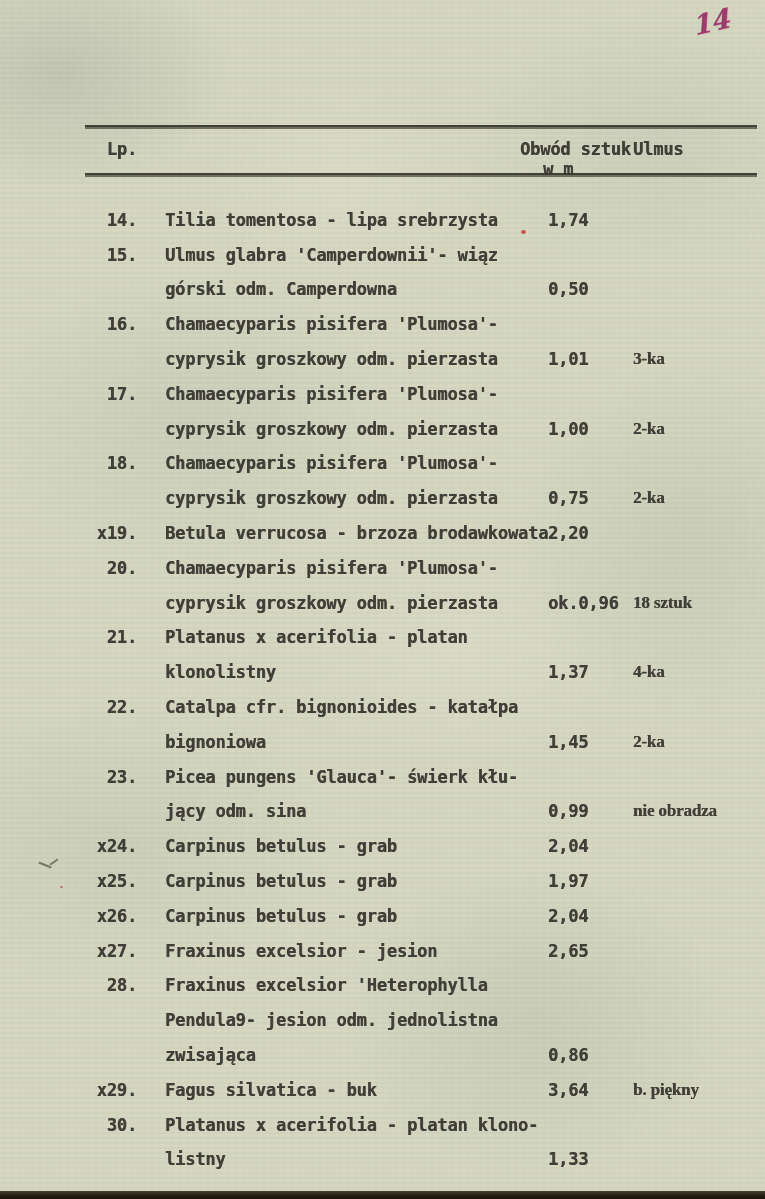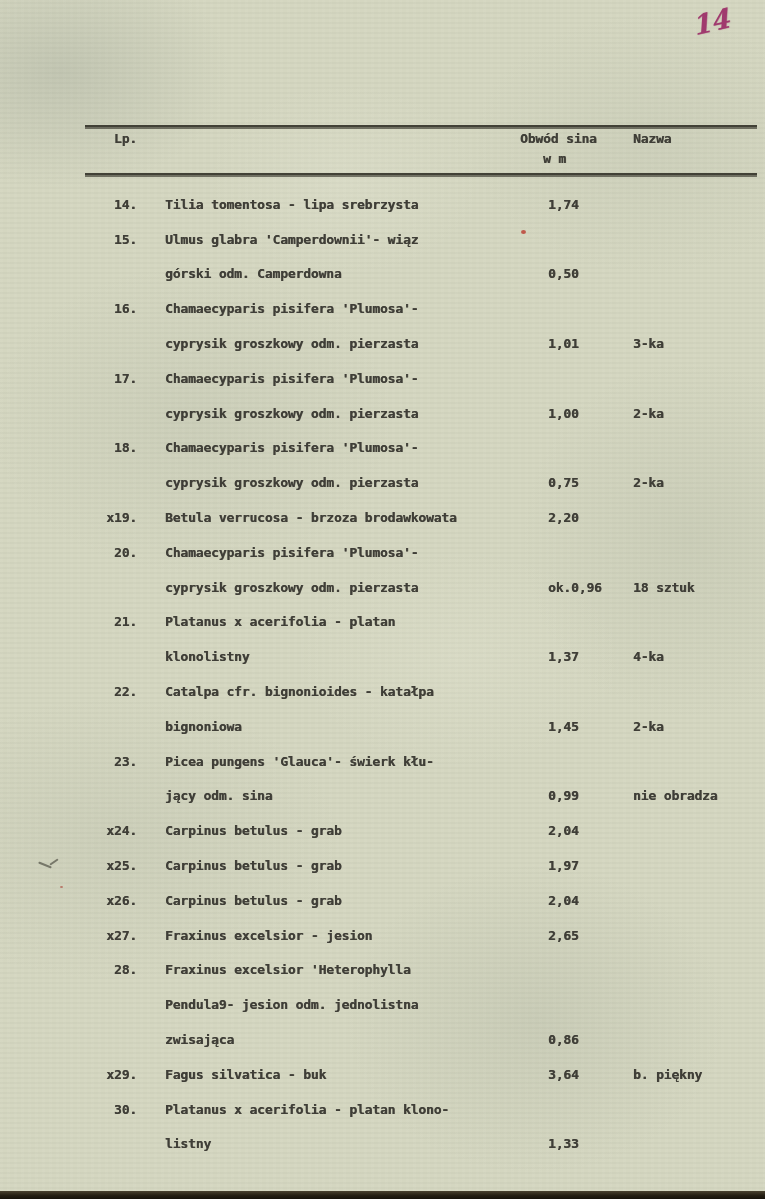--- a/index.html
+++ b/index.html
@@ -16,25 +16,26 @@
       radial-gradient(ellipse 380px 240px at 15% 70%, rgba(128,136,120,0.10), transparent 60%),
       radial-gradient(ellipse 320px 260px at 70% 85%, rgba(120,128,114,0.12), transparent 60%),
       radial-gradient(ellipse 200px 140px at 45% 15%, rgba(235,236,220,0.20), transparent 70%),
       radial-gradient(ellipse 240px 160px at 60% 55%, rgba(238,238,222,0.16), transparent 70%),
       repeating-linear-gradient(0deg,  rgba(115,124,108,0.05) 0 2px, transparent 2px 5px),
       repeating-linear-gradient(90deg, rgba(245,246,232,0.05) 0 3px, transparent 3px 7px);
     font-family:"DejaVu Sans Mono", monospace;
     color:#3f3e37;
   }
   .type{
-    font-size:13px;
+    font-size:17px;
     letter-spacing:-0.15px;
     font-weight:600;
     white-space:pre;
     text-shadow:0.4px 0.4px 0.6px rgba(52,50,44,0.75);
+    margin-top:8px;
   }
   
   #page-number{
     position:absolute;left:694px;top:6px;
     font-family:"DejaVu Serif", serif;
     font-style:italic;font-weight:bold;
     font-size:27px;color:#a03a6e;
     transform:rotate(-13deg) skewX(-6deg);
     text-shadow:0.5px 0.5px 0.8px rgba(150,45,100,0.55);
   }
@@ -51,25 +52,25 @@
   
   #table-header{position:absolute;left:85px;top:131px;width:672px;height:42px;}
   #table-header span{position:absolute;top:0;}
   #hdr-lp{left:0;width:52px;text-align:right;}
   #hdr-name{left:80px;}
   #hdr-girth1{left:435px;}
   #hdr-girth2{left:458px;top:20px !important;text-align:center;}
   #hdr-remarks{left:548px;}
   
   #rows{position:absolute;left:85px;top:187px;width:676px;}
-  .row{display:flex;height:34.8px;align-items:center;}
+  .row{display:flex;height:34.8px;align-items:flex-end;}
   .c-lp{width:80px;text-align:right;padding-right:28px;box-sizing:border-box;flex:none;}
   .c-name{width:383px;flex:none;}
   .c-val{width:85px;flex:none;}
-  .c-rem{flex:1;}
+  .c-rem{flex:1;font-family:Liberation Serif, serif;}
   
   #bottom-edge{
     position:absolute;left:0;bottom:0;width:765px;height:8px;
     background:linear-gradient(#4a4230 0%, #251f13 55%, #15110a 100%);
   }
   .pencil-mark{position:absolute;background:rgba(72,72,62,0.65);border-radius:1px;}
   #pencil-mark-a{left:38px;top:864px;width:14px;height:2px;transform:rotate(22deg);}
   #pencil-mark-b{left:49px;top:861px;width:10px;height:2px;transform:rotate(-35deg);}
   .ink-speck{position:absolute;border-radius:50%;}
   #ink-speck-red{left:521px;top:230px;width:5px;height:4px;background:rgba(186,58,46,0.8);}
@@ -79,23 +80,23 @@
 <body>
 
 <div id="page">
 
   <div id="page-number" class="handwriting">14</div>
 
   <div id="rule-top" class="rule"></div>
 
   <div id="table-header" class="type">
     <span id="hdr-lp">Lp.</span>
-    <span id="hdr-girth1">Obwód sina</span>
+    <span id="hdr-girth1">Obwód sztuk</span>
     <span id="hdr-girth2">w m</span>
-    <span id="hdr-remarks">Nazwa</span>
+    <span id="hdr-remarks">Ulmus</span>
   </div>
 
   <div id="rule-bottom" class="rule"></div>
 
   <div id="rows" class="type"><div class="row"><span class="c-lp">14.</span><span class="c-name">Tilia tomentosa - lipa srebrzysta</span><span class="c-val">1,74</span><span class="c-rem"></span></div><div class="row"><span class="c-lp">15.</span><span class="c-name">Ulmus glabra 'Camperdownii'- wiąz</span><span class="c-val"></span><span class="c-rem"></span></div><div class="row"><span class="c-lp"></span><span class="c-name">górski odm. Camperdowna</span><span class="c-val">0,50</span><span class="c-rem"></span></div><div class="row"><span class="c-lp">16.</span><span class="c-name">Chamaecyparis pisifera 'Plumosa'-</span><span class="c-val"></span><span class="c-rem"></span></div><div class="row"><span class="c-lp"></span><span class="c-name">cyprysik groszkowy odm. pierzasta</span><span class="c-val">1,01</span><span class="c-rem">3-ka</span></div><div class="row"><span class="c-lp">17.</span><span class="c-name">Chamaecyparis pisifera 'Plumosa'-</span><span class="c-val"></span><span class="c-rem"></span></div><div class="row"><span class="c-lp"></span><span class="c-name">cyprysik groszkowy odm. pierzasta</span><span class="c-val">1,00</span><span class="c-rem">2-ka</span></div><div class="row"><span class="c-lp">18.</span><span class="c-name">Chamaecyparis pisifera 'Plumosa'-</span><span class="c-val"></span><span class="c-rem"></span></div><div class="row"><span class="c-lp"></span><span class="c-name">cyprysik groszkowy odm. pierzasta</span><span class="c-val">0,75</span><span class="c-rem">2-ka</span></div><div class="row"><span class="c-lp">x19.</span><span class="c-name">Betula verrucosa - brzoza brodawkowata</span><span class="c-val">2,20</span><span class="c-rem"></span></div><div class="row"><span class="c-lp">20.</span><span class="c-name">Chamaecyparis pisifera 'Plumosa'-</span><span class="c-val"></span><span class="c-rem"></span></div><div class="row"><span class="c-lp"></span><span class="c-name">cyprysik groszkowy odm. pierzasta</span><span class="c-val">ok.0,96</span><span class="c-rem">18 sztuk</span></div><div class="row"><span class="c-lp">21.</span><span class="c-name">Platanus x acerifolia - platan</span><span class="c-val"></span><span class="c-rem"></span></div><div class="row"><span class="c-lp"></span><span class="c-name">klonolistny</span><span class="c-val">1,37</span><span class="c-rem">4-ka</span></div><div class="row"><span class="c-lp">22.</span><span class="c-name">Catalpa cfr. bignonioides - katałpa</span><span class="c-val"></span><span class="c-rem"></span></div><div class="row"><span class="c-lp"></span><span class="c-name">bignoniowa</span><span class="c-val">1,45</span><span class="c-rem">2-ka</span></div><div class="row"><span class="c-lp">23.</span><span class="c-name">Picea pungens 'Glauca'- świerk kłu-</span><span class="c-val"></span><span class="c-rem"></span></div><div class="row"><span class="c-lp"></span><span class="c-name">jący odm. sina</span><span class="c-val">0,99</span><span class="c-rem">nie obradza</span></div><div class="row"><span class="c-lp">x24.</span><span class="c-name">Carpinus betulus - grab</span><span class="c-val">2,04</span><span class="c-rem"></span></div><div class="row"><span class="c-lp">x25.</span><span class="c-name">Carpinus betulus - grab</span><span class="c-val">1,97</span><span class="c-rem"></span></div><div class="row"><span class="c-lp">x26.</span><span class="c-name">Carpinus betulus - grab</span><span class="c-val">2,04</span><span class="c-rem"></span></div><div class="row"><span class="c-lp">x27.</span><span class="c-name">Fraxinus excelsior - jesion</span><span class="c-val">2,65</span><span class="c-rem"></span></div><div class="row"><span class="c-lp">28.</span><span class="c-name">Fraxinus excelsior 'Heterophylla</span><span class="c-val"></span><span class="c-rem"></span></div><div class="row"><span class="c-lp"></span><span class="c-name">Pendula9- jesion odm. jednolistna</span><span class="c-val"></span><span class="c-rem"></span></div><div class="row"><span class="c-lp"></span><span class="c-name">zwisająca</span><span class="c-val">0,86</span><span class="c-rem"></span></div><div class="row"><span class="c-lp">x29.</span><span class="c-name">Fagus silvatica - buk</span><span class="c-val">3,64</span><span class="c-rem">b. piękny</span></div><div class="row"><span class="c-lp">30.</span><span class="c-name">Platanus x acerifolia - platan klono-</span><span class="c-val"></span><span class="c-rem"></span></div><div class="row"><span class="c-lp"></span><span class="c-name">listny</span><span class="c-val">1,33</span><span class="c-rem"></span></div></div>
 
   <div id="pencil-mark-a" class="pencil-mark"></div>
   <div id="pencil-mark-b" class="pencil-mark"></div>
   <div id="ink-speck-red" class="ink-speck"></div>
   <div id="ink-speck-small" class="ink-speck"></div>

